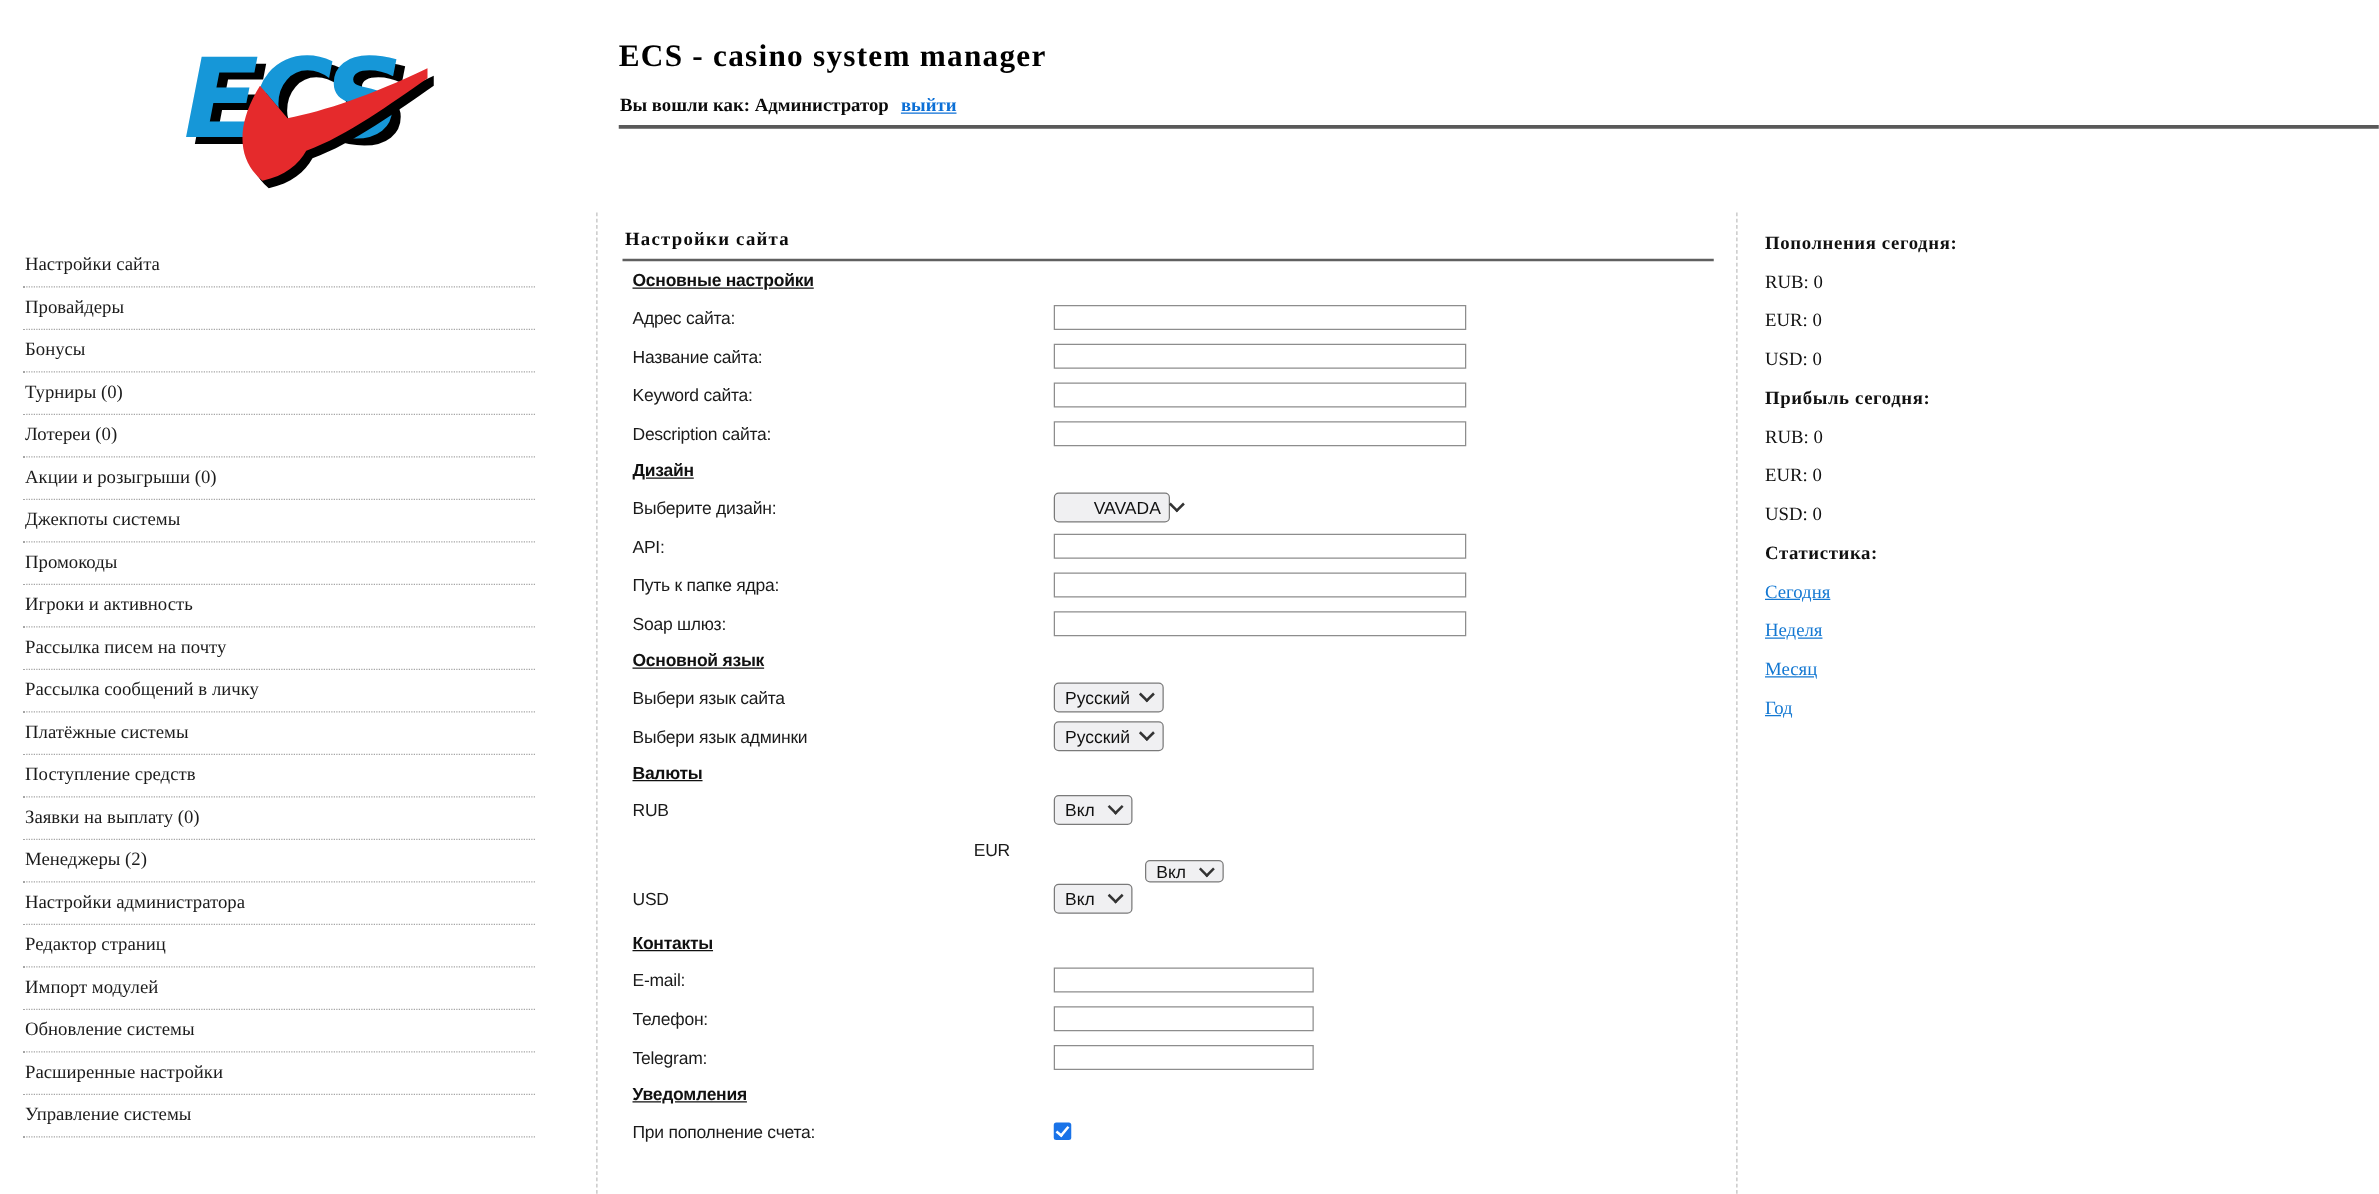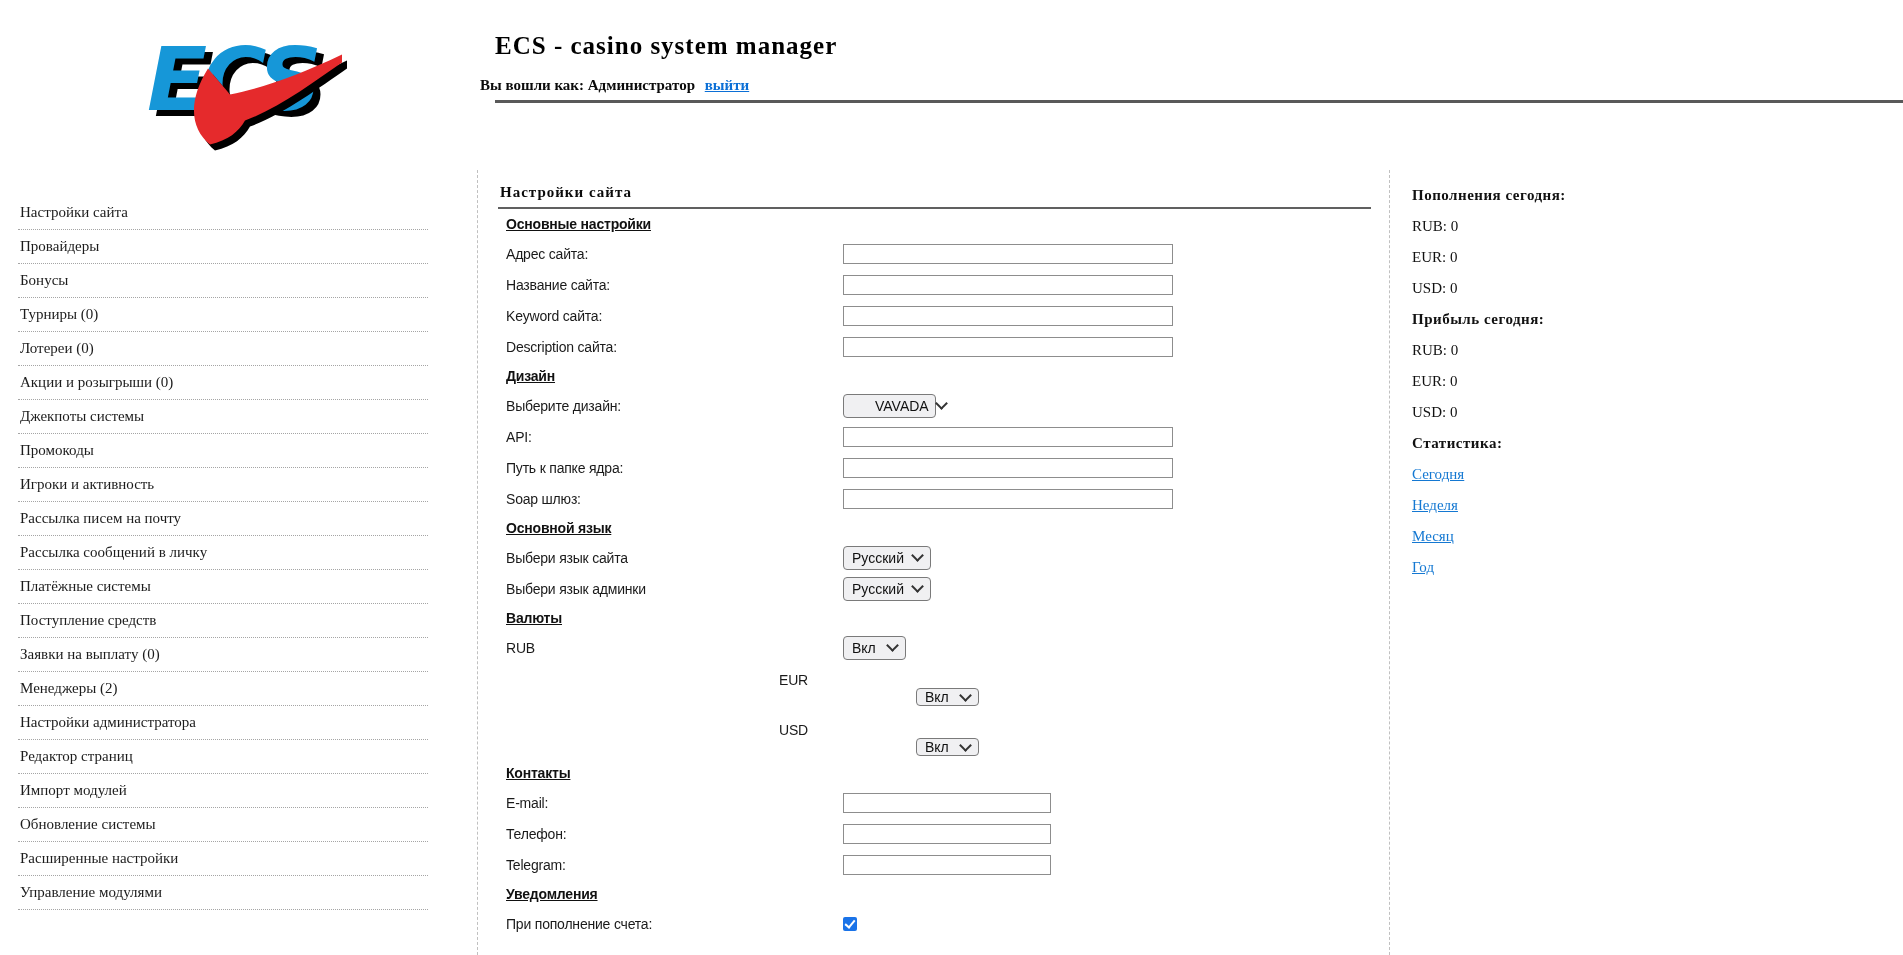--- a/index.html
+++ b/index.html
@@ -7,21 +7,21 @@
     width:1903px;height:955px;overflow:hidden;position:relative;
     background:#fff;font-family:"Liberation Sans",sans-serif;
   }
   
   .logo{position:absolute;left:138px;top:16px;width:210px;height:136px;}
   .hdr-title{
     position:absolute;left:495px;top:32px;margin:0;
     font-family:cursive;font-size:25px;font-weight:bold;color:#000000;letter-spacing:1px;
   }
   .hdr-login{
-    position:absolute;left:480px;top:77px;
+    position:absolute;left:496px;top:77px;
     font-family:cursive;font-size:15px;font-weight:bold;color:#0b0b0b;
   }
   .hdr-login a{color:var(--link-blue);text-decoration:underline;margin-left:6px;}
   .hdr-rule{
     position:absolute;left:495px;top:100px;right:0;height:3px;
     background:#595959;border:none;
   }
   
   .sidebar{position:absolute;left:18px;top:196px;width:410px;}
   .side-item{
@@ -107,21 +107,21 @@
     <div class="side-item">Рассылка сообщений в личку</div>
     <div class="side-item">Платёжные системы</div>
     <div class="side-item">Поступление средств</div>
     <div class="side-item">Заявки на выплату (0)</div>
     <div class="side-item">Менеджеры (2)</div>
     <div class="side-item">Настройки администратора</div>
     <div class="side-item">Редактор страниц</div>
     <div class="side-item">Импорт модулей</div>
     <div class="side-item">Обновление системы</div>
     <div class="side-item">Расширенные настройки</div>
-    <div class="side-item">Управление модулями</div>
+    <div class="side-item">Управление системы</div>
   </nav>
 
 <section class="main-panel">
   <div class="main-title">Настройки сайта</div>
   <div class="title-rule"></div>
   <div class="form-rows">
       <div class="form-section">Основные настройки</div>
       <div class="form-row">
         <div class="form-label">Адрес сайта:</div>
         <input type="text" class="txt wide" style="">
@@ -181,21 +181,21 @@
           <span class="chev"></span>
         </div>
       </div>
       <div class="form-row" style="margin-top: 9px; flex-direction: column;">
         <div class="form-label">EUR</div>
         <div class="sel" style="width: 63px;">
           <span>Вкл</span>
           <span class="chev"></span>
         </div>
       </div>
-      <div class="form-row" style="margin-top: 19px; flex-direction: column;">
+      <div class="form-row" style="">
         <div class="form-label">USD</div>
         <div class="sel" style="width: 63px;">
           <span>Вкл</span>
           <span class="chev"></span>
         </div>
       </div>
       <div class="form-section" style="margin-top: 6px;">Контакты</div>
       <div class="form-row">
         <div class="form-label">E-mail:</div>
         <input type="text" class="txt narrow" style="">

